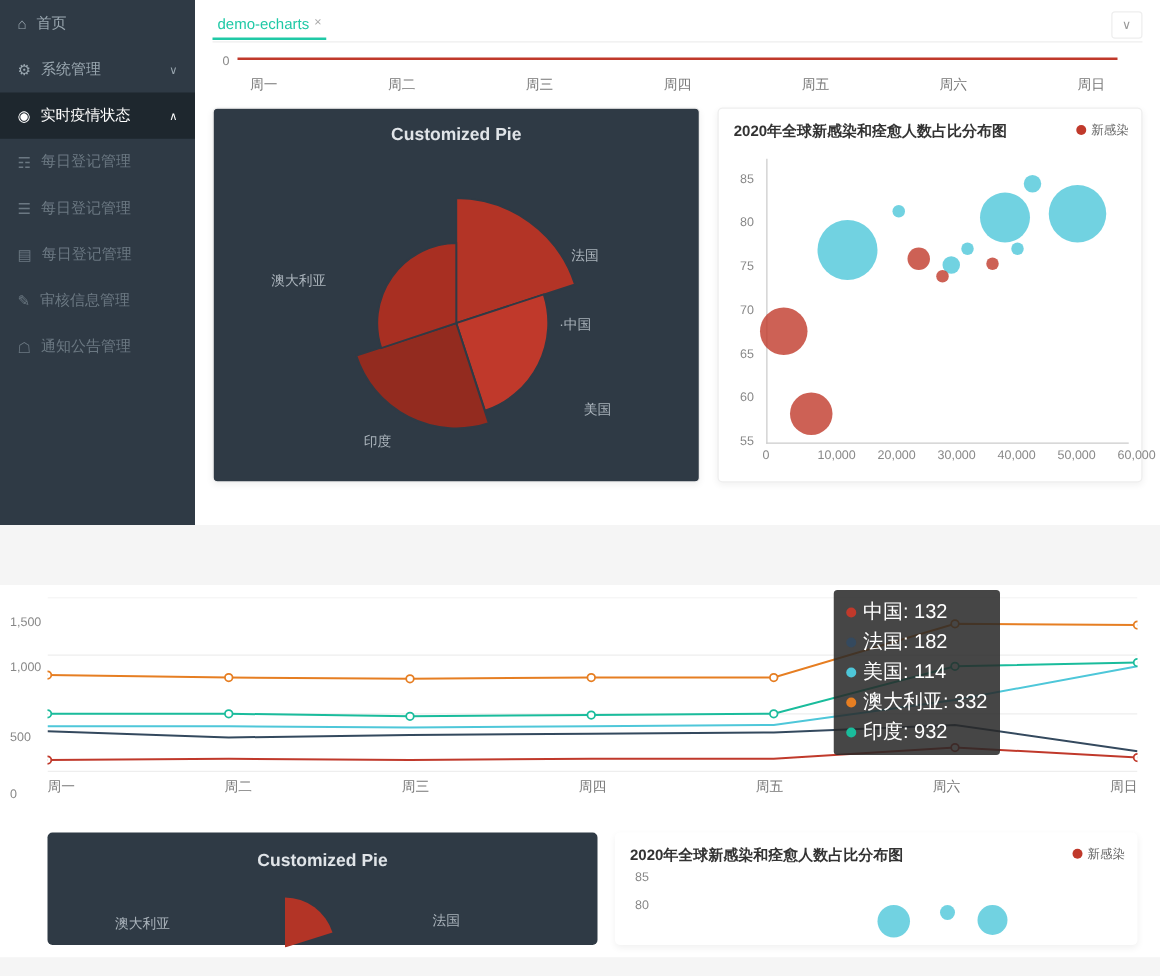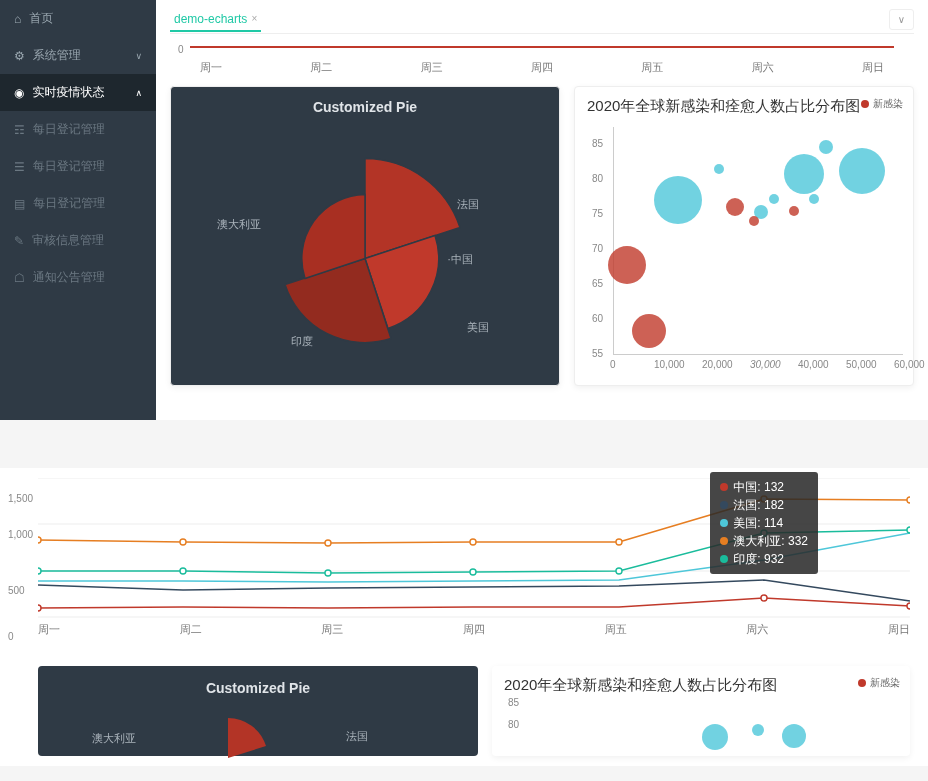--- a/index.html
+++ b/index.html
@@ -36,36 +36,36 @@
 
   .panels { display: flex; gap: 14px; margin-top: 10px; }
   .panel { border: 1px solid #eee; border-radius: 4px; box-shadow: 0 2px 6px rgba(0,0,0,0.06); }
   .panel.dark { background: #2f3a45; width: 390px; height: 300px; position: relative; color: #e0e4e8; }
   .panel.light { background: #fff; flex: 1; height: 300px; position: relative; }
 
   .pie-title { text-align: center; font-weight: 700; font-size: 14px; padding-top: 12px; }
   .pie-area { position: absolute; left: 50%; top: 58%; transform: translate(-50%, -50%); }
   .pie-label { position: absolute; color: #aab3bb; font-size: 11px; }
 
-  .scatter-title { font-weight: 400; font-size: 15px; padding: 10px 12px; }
+  .scatter-title { font-weight: 700; font-size: 12px; padding: 10px 12px; }
   .scatter-legend { position: absolute; right: 10px; top: 10px; font-size: 10px; color: #666; display: flex; align-items: center; gap: 4px; }
   .legend-dot { width: 8px; height: 8px; border-radius: 50%; background: #c0392b; display: inline-block; }
   .scatter-chart { position: absolute; left: 38px; right: 10px; top: 40px; bottom: 30px; border-left: 1px solid #ccc; border-bottom: 1px solid #ccc; }
   .y-tick, .x-tick { position: absolute; font-size: 10px; color: #888; }
   .bubble { position: absolute; border-radius: 50%; opacity: 0.8; }
   .bubble.blue { background: #4ec7d9; }
   .bubble.red { background: #c0392b; }
 
   
   .screenshot2 { width: 928px; background: #fff; margin-top: 30px; position: relative; padding: 10px 18px 10px 38px; }
   .big-line { position: relative; height: 170px; }
   .big-line svg { width: 100%; height: 140px; display: block; }
   .big-line .xaxis { display: flex; justify-content: space-between; font-size: 11px; color: #777; padding: 4px 0 0 0; }
   .big-line .ylab { position: absolute; left: -30px; font-size: 10px; color: #888; transform: translateY(-50%); }
-  .tooltip-box { position: absolute; right: 92px; top: -6px; background: rgba(40,40,40,0.86); color: #fff; font-size: 12px; padding: 6px 10px; border-radius: 3px; line-height: 1.5; }
+  .tooltip-box { position: absolute; right: 110px; top: -6px; background: rgba(40,40,40,0.86); color: #fff; font-size: 16px; padding: 6px 10px; border-radius: 3px; line-height: 1.5; }
   .tooltip-row { display: flex; align-items: center; gap: 5px; }
   .tt-dot { width: 8px; height: 8px; border-radius: 50%; display: inline-block; }
 
   .panels2 { display: flex; gap: 14px; margin-top: 18px; }
   .panel2-dark { background: #2f3a45; width: 440px; height: 90px; position: relative; color: #e0e4e8; border-radius: 4px; }
   .panel2-dark .pie-title { padding-top: 14px; }
   .panel2-label { position: absolute; color: #aab3bb; font-size: 11px; }
   .panel2-light { flex: 1; height: 90px; background: #fff; border-radius: 4px; box-shadow: 0 2px 6px rgba(0,0,0,0.06); position: relative; }
   .panel2-light .scatter-title { padding: 10px 12px; }
   .panel2-light .bub { position: absolute; border-radius: 50%; background: #4ec7d9; opacity: 0.8; }
@@ -147,21 +147,21 @@
               <g fill="#c0392b" stroke="#2f3a45" stroke-width="1.5">
                 <path d="M0 0 L0 -100 A100 100 0 0 1 95 -31 Z" fill="#b33426"></path>
                 <path d="M0 0 L70 -23 A74 74 0 0 1 23 70 Z" fill="#c0392b"></path>
                 <path d="M0 0 L26 80 A84 84 0 0 1 -80 26 Z" fill="#932b1f"></path>
                 <path d="M0 0 L-60 20 A64 64 0 0 1 0 -64 Z" fill="#a82f22"></path>
               </g>
             </svg>
           </div>
           <span class="pie-label" style="left:46px; top:130px;">澳大利亚</span>
           <span class="pie-label" style="right:80px; top:110px;">法国</span>
-          <span class="pie-label" style="left:120px; bottom:36px;">印度</span>
+          <span class="pie-label" style="left:120px; bottom:24px;">印度</span>
           <span class="pie-label" style="right:70px; bottom:50px;">美国</span>
           <span class="pie-label" style="right:86px; top:165px;">·中国</span>
         </div>
 
         <div class="panel light">
           <div class="scatter-title">2020年全球新感染和痊愈人数占比分布图</div>
           <div class="scatter-legend">
             <span class="legend-dot"></span>
             <span>新感染</span>
           </div>
@@ -171,21 +171,21 @@
             <span class="y-tick" style="left:-22px; bottom:30px;">60</span>
             <span class="y-tick" style="left:-22px; bottom:65px;">65</span>
             <span class="y-tick" style="left:-22px; bottom:100px;">70</span>
             <span class="y-tick" style="left:-22px; bottom:135px;">75</span>
             <span class="y-tick" style="left:-22px; bottom:170px;">80</span>
             <span class="y-tick" style="left:-22px; bottom:205px;">85</span>
 
             <span class="x-tick" style="bottom:-16px; left:-4px;">0</span>
             <span class="x-tick" style="bottom:-16px; left:40px;">10,000</span>
             <span class="x-tick" style="bottom:-16px; left:88px;">20,000</span>
-            <span class="x-tick" style="bottom:-16px; left:136px;font-style:italic;">30,000</span>
+            <span class="x-tick" style="bottom:-16px; left:136px;">30,000</span>
             <span class="x-tick" style="bottom:-16px; left:184px;">40,000</span>
             <span class="x-tick" style="bottom:-16px; left:232px;">50,000</span>
             <span class="x-tick" style="bottom:-16px; left:280px;">60,000</span>
 
             <span class="bubble blue" style="left:40px;  bottom:130px; width:48px;height:48px;"></span>
             <span class="bubble blue" style="left:170px; bottom:160px; width:40px;height:40px;"></span>
             <span class="bubble blue" style="left:225px; bottom:160px; width:46px;height:46px;"></span>
             <span class="bubble blue" style="left:140px; bottom:135px; width:14px;height:14px;"></span>
             <span class="bubble blue" style="left:155px; bottom:150px; width:10px;height:10px;"></span>
             <span class="bubble blue" style="left:195px; bottom:150px; width:10px;height:10px;"></span>

